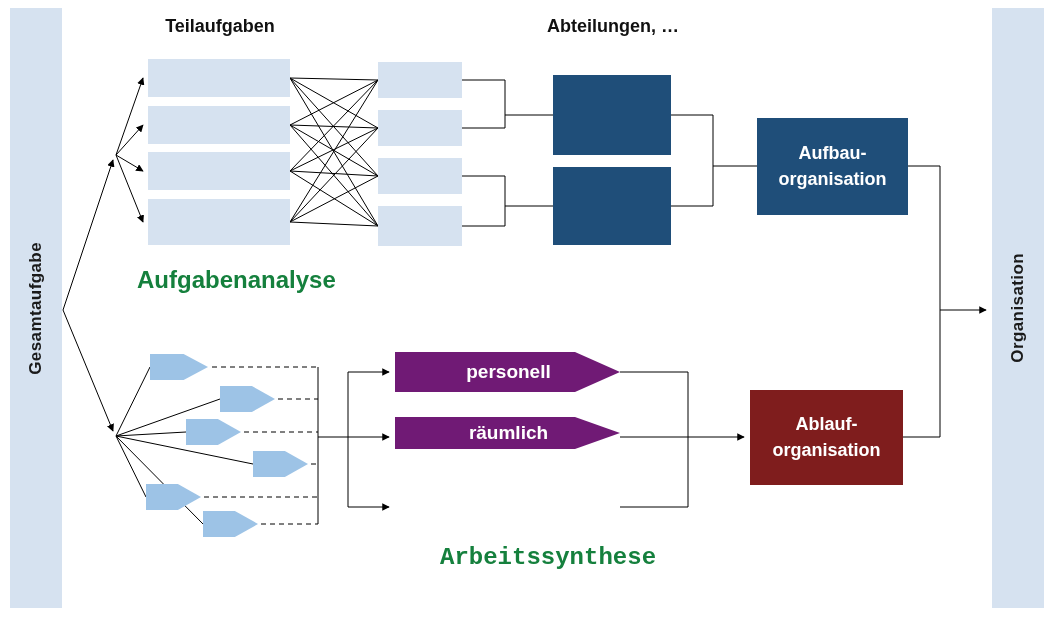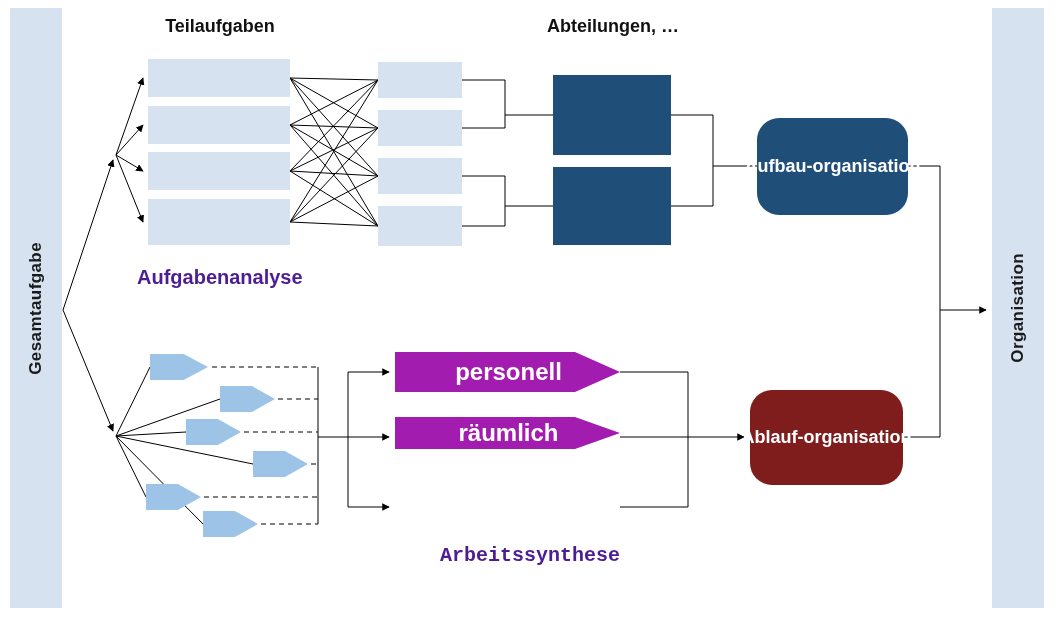--- a/index.html
+++ b/index.html
@@ -10,37 +10,37 @@
   .abs { position:absolute;font-weight:bold; }
   svg.wires { position:absolute; left:0; top:0; pointer-events:none; }
 
   .vbar { background:#d6e2f0; display:flex; align-items:center; justify-content:center; }
   .vtext {
     writing-mode:vertical-rl; transform:rotate(180deg);
     font-size:17px; color:#1a1a1a; letter-spacing:0.4px; white-space:nowrap;
   }
 
   .header { font-size:18px; color:#111; text-align:center; }
-  .slabel { font-size:20px; font-weight:bold; color:#4c1d95; white-space:nowrap; }
+  .slabel { font-size:24px; font-weight:bold; color:#15803d; white-space:nowrap; }
 
   .lightbox { background:#d6e2f0; }
   .darkbox  { background:#1f4e79; }
 
   .bigbox {
-    display:flex; flex-direction:row; align-items:center; justify-content:center;
-    color:#ffffff; font-size:18px; line-height:1.4; text-align:center;border-radius:22px;
+    display:flex; flex-direction:column; align-items:center; justify-content:center;
+    color:#ffffff; font-size:18px; line-height:1.4; text-align:center;
   }
   .bigbox.dark { background:#1f4e79; }
   .bigbox.med  { background:#7f1d1d; }
 
   .banner {
     clip-path:polygon(0 0, 80% 0, 100% 50%, 80% 100%, 0 100%);
-    background:#a21caf; color:#ffffff;
+    background:#701a75; color:#ffffff;
     display:flex; align-items:center; justify-content:center;
-    font-size:24px; padding-right:42px; box-sizing:border-box;padding-left:44px;
+    font-size:19px; padding-right:42px; box-sizing:border-box;padding-left:44px;
   }
   .chev {
     clip-path:polygon(0 0, 58% 0, 100% 50%, 58% 100%, 0 100%);
     background:#9dc3e6;
   }
 </style>
 </head>
 <body>
 
 <div class="canvas">

